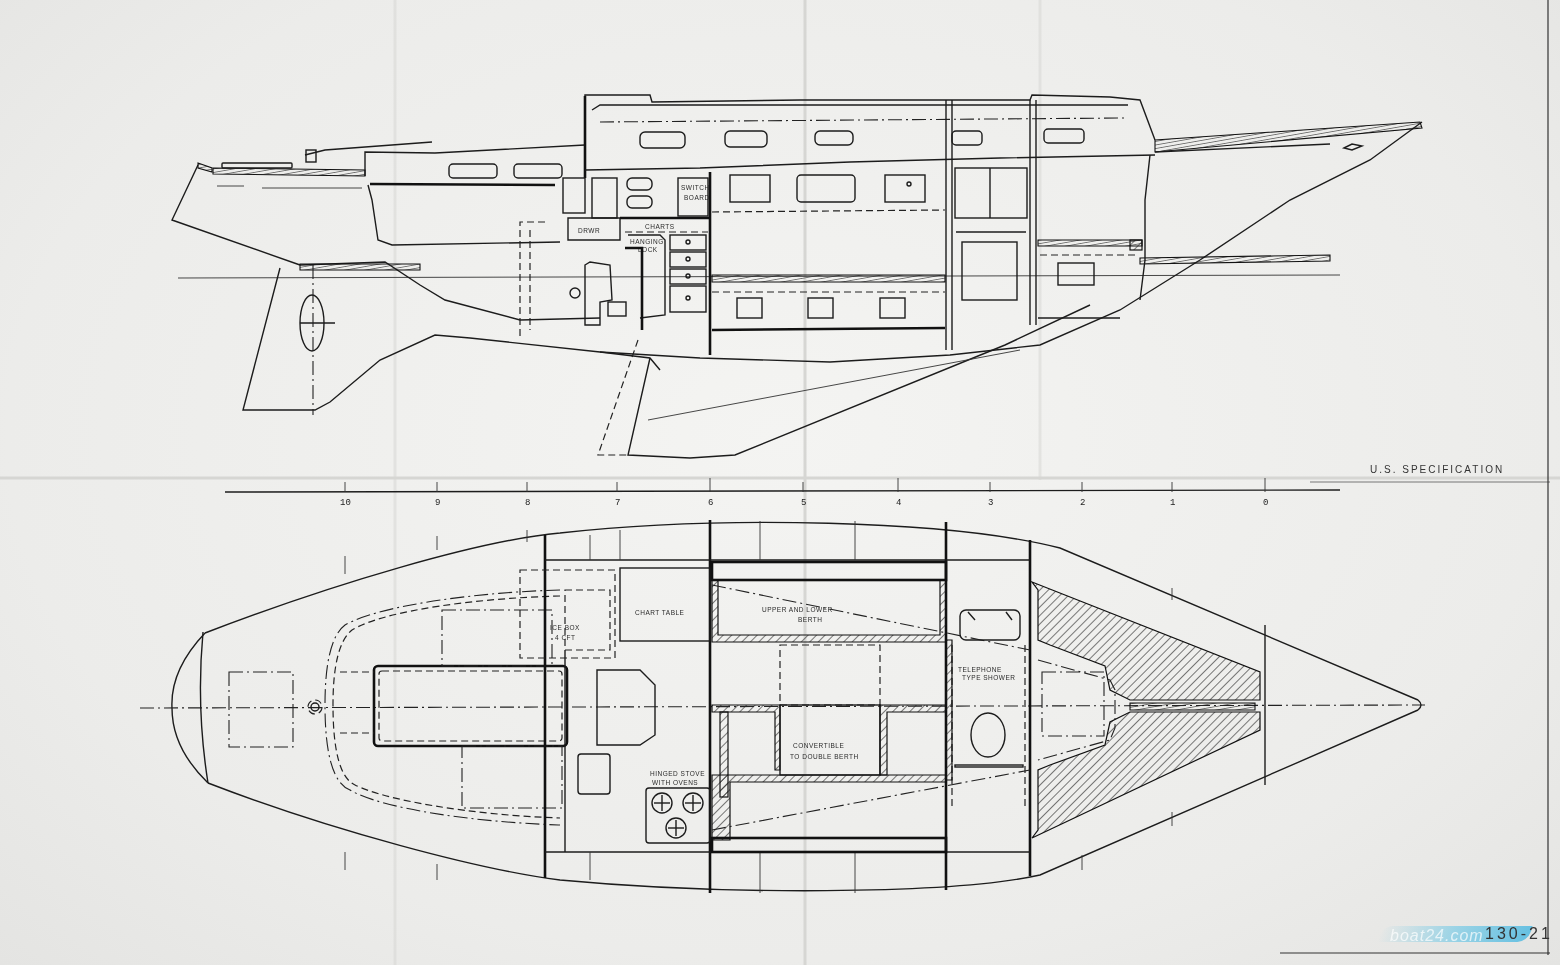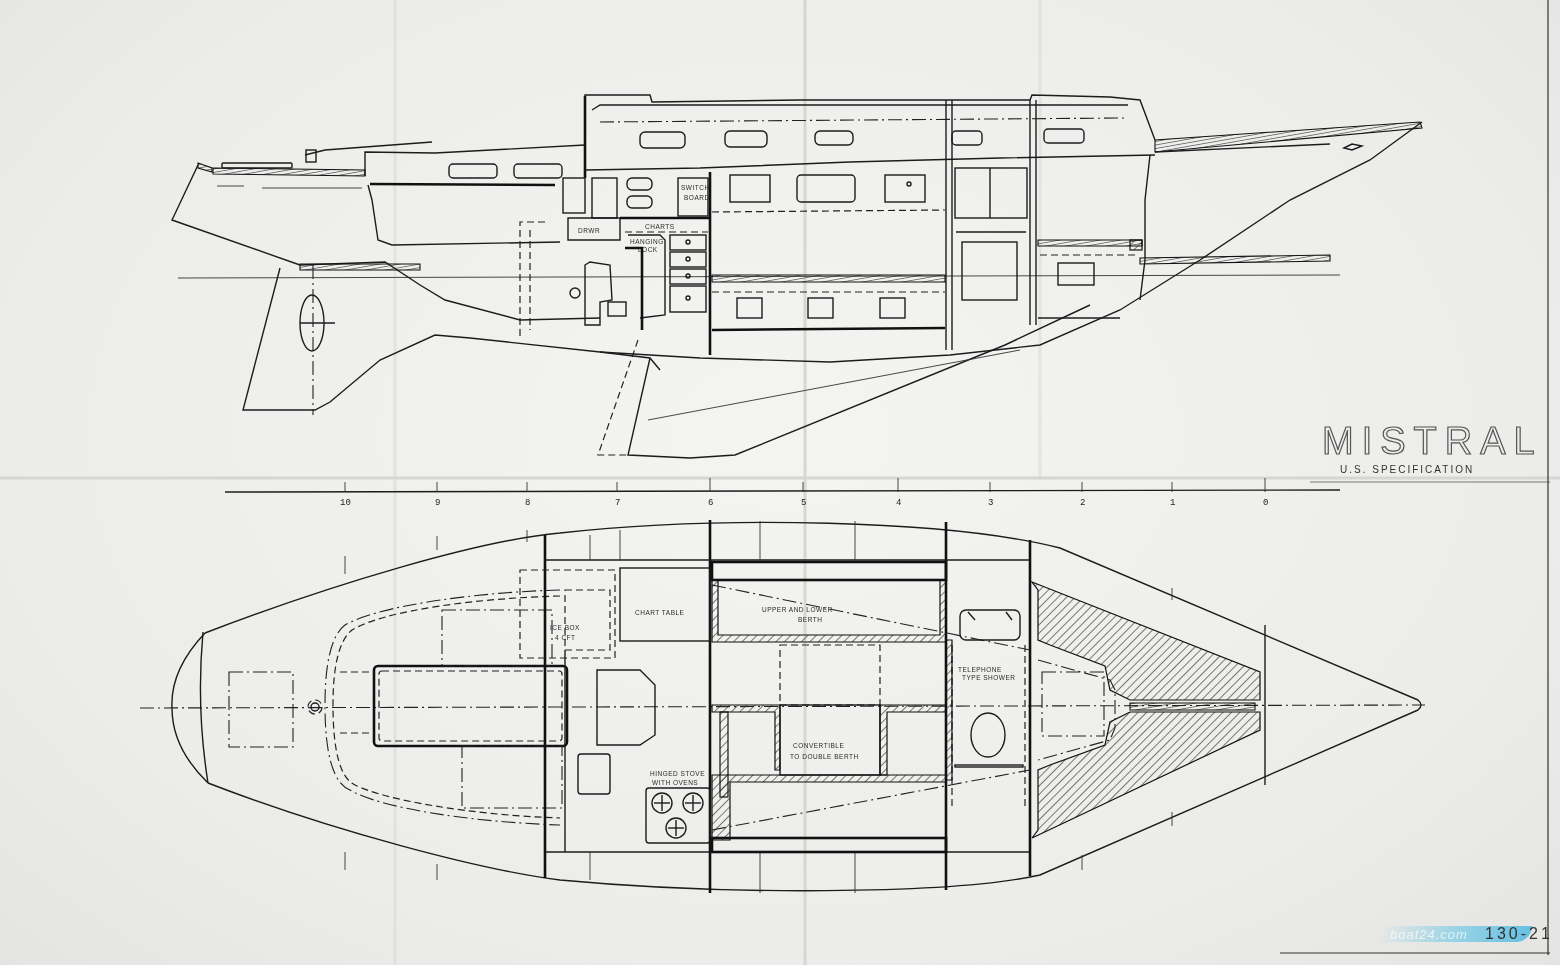--- a/index.html
+++ b/index.html
@@ -22,34 +22,34 @@
   .hatchb { fill: url(#hatchDense); stroke: #111; stroke-width: 1.1; }
   .fold { stroke: #d6d6d3; stroke-width: 3; }
   .lbl-sm { font-family: "Liberation Sans", sans-serif; fill: #2a2a2a; font-size: 6.5px; letter-spacing: 0.5px; }
   .tick-lbl { font-family: "Liberation Mono", monospace; fill: #222; font-size: 9px; }
   .title {
     position: absolute; left: 1322px; top: 420px;
     font-family: "Liberation Sans", sans-serif; font-size: 38px; letter-spacing: 8px;
     color: transparent; -webkit-text-stroke: 1.2px #555; font-weight: 400;
   }
   .subtitle {
-    position: absolute; left: 1340px; top: 464px;
+    position: absolute; left: 1370px; top: 464px;
     font-family: "Liberation Sans", sans-serif; font-size: 10px; letter-spacing: 2px; color: #333;
   }
   .drawing-no {
     position: absolute; left: 1460px; top: 925px;
     font-family: "Liberation Sans", sans-serif; font-size: 16px; letter-spacing: 3px; color: #333; margin-left: 25px;
   }
   .watermark {
     position: absolute; left: 1380px; top: 926px; width: 150px; height: 16px;
     background: linear-gradient(90deg, rgba(120,210,235,0) 0%, rgba(90,195,230,0.55) 50%, rgba(60,180,225,0.75) 100%);
     border-radius: 10px 0 10px 0; transform: skewX(-18deg);
   }
   .watermark-text {
-    position: absolute; left: 1390px; top: 927px; font-size: 13px; font-style: italic;
+    position: absolute; left: 1390px; top: 927px; font-size: 16px; font-style: italic;
     color: rgba(255,255,255,0.7); font-family: "Liberation Sans", sans-serif; letter-spacing: 1px;
   }
 </style>
 </head>
 <body>
 
 <div class="sheet">
 
 <svg class="drawing" width="1560" height="965" viewBox="0 0 1560 965">
   <defs>
@@ -311,21 +311,20 @@
     <path class="hatch" d="M 946 640 L 952 640 L 952 780 L 946 780 Z"></path>
 
     <path class="hatch" d="M 1032 582 L 1260 672 L 1260 700 L 1130 700 L 1110 690 L 1105 666 L 1050 645 L 1038 640 L 1038 590 Z"></path>
     <path class="hatch" d="M 1032 838 L 1260 730 L 1260 712 L 1130 712 L 1110 722 L 1105 745 L 1050 765 L 1038 770 L 1038 830 Z"></path>
     <path class="dashdot" d="M 1038 660 L 1110 680 L 1115 690 L 1115 728 L 1110 740 L 1038 760"></path>
     <rect class="dashdot" x="1042" y="672" width="62" height="64"></rect>
     <path class="hatchb" d="M 1130 703 L 1255 703 L 1255 710 L 1130 710 Z"></path>
   </g>
 </svg>
 
-<div class="title">MISTRAL</div>
 <div class="subtitle">U.S. SPECIFICATION</div>
 <svg style="position:absolute;left:1310px;top:478px" width="240" height="8">
   <line x1="0" y1="4" x2="240" y2="4" stroke="#777" stroke-width="1.2"></line>
 </svg>
 <svg style="position:absolute;left:1545px;top:0" width="6" height="965">
   <line x1="3" y1="0" x2="3" y2="955" stroke="#333" stroke-width="1.2"></line>
 </svg>
 <svg style="position:absolute;left:1280px;top:950px" width="270" height="6">
   <line x1="0" y1="3" x2="270" y2="3" stroke="#333" stroke-width="1.2"></line>
 </svg>

